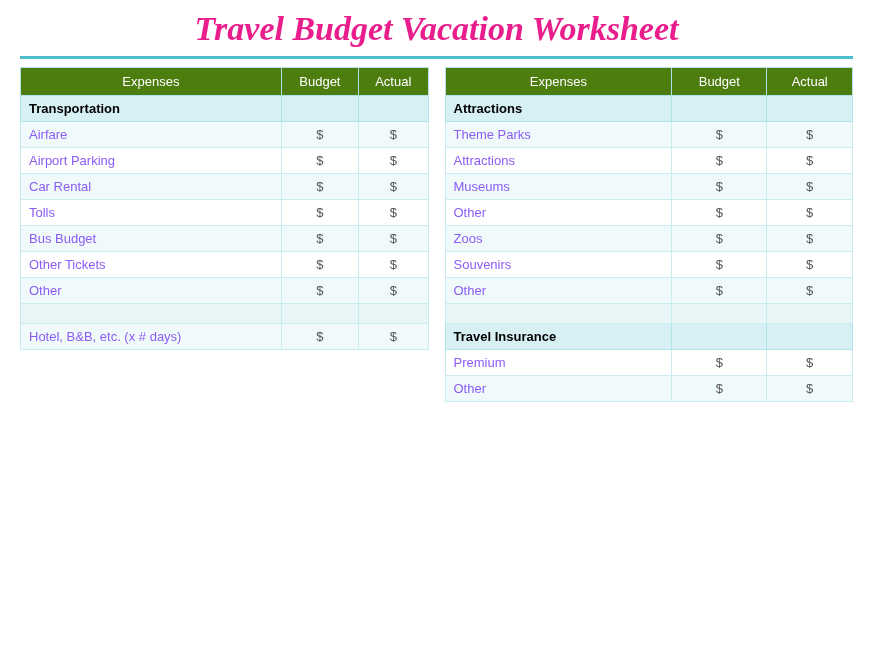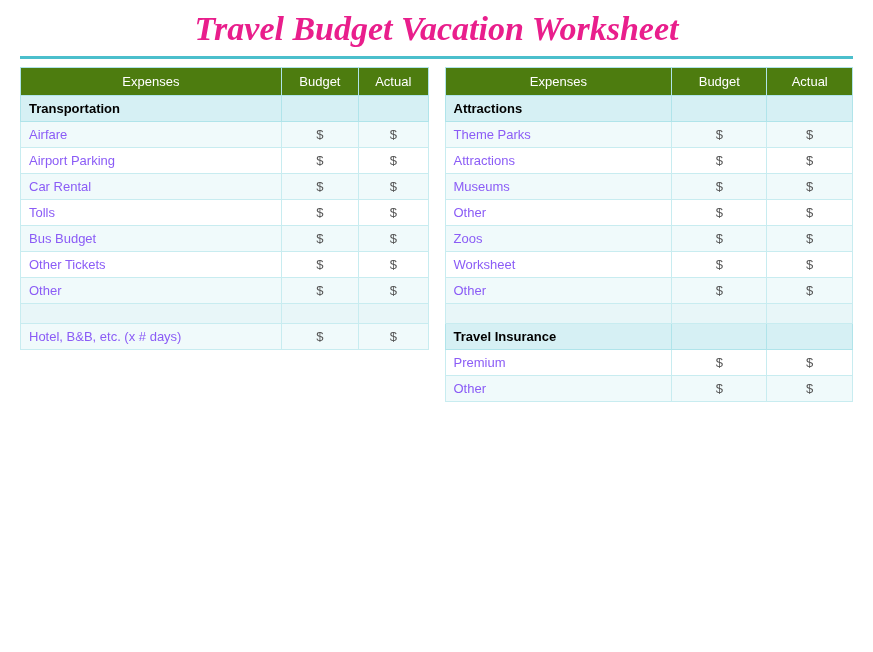--- a/index.html
+++ b/index.html
@@ -194,21 +194,21 @@
         <td class="col-expense">Other</td>
         <td class="col-budget">$</td>
         <td class="col-actual">$</td>
       </tr>
           <tr>
         <td class="col-expense">Zoos</td>
         <td class="col-budget">$</td>
         <td class="col-actual">$</td>
       </tr>
           <tr>
-        <td class="col-expense">Worksheet</td>
+        <td class="col-expense">Souvenirs</td>
         <td class="col-budget">$</td>
         <td class="col-actual">$</td>
       </tr>
           <tr>
         <td class="col-expense">Other</td>
         <td class="col-budget">$</td>
         <td class="col-actual">$</td>
       </tr>
           <tr class="empty-row">
             <td></td>

